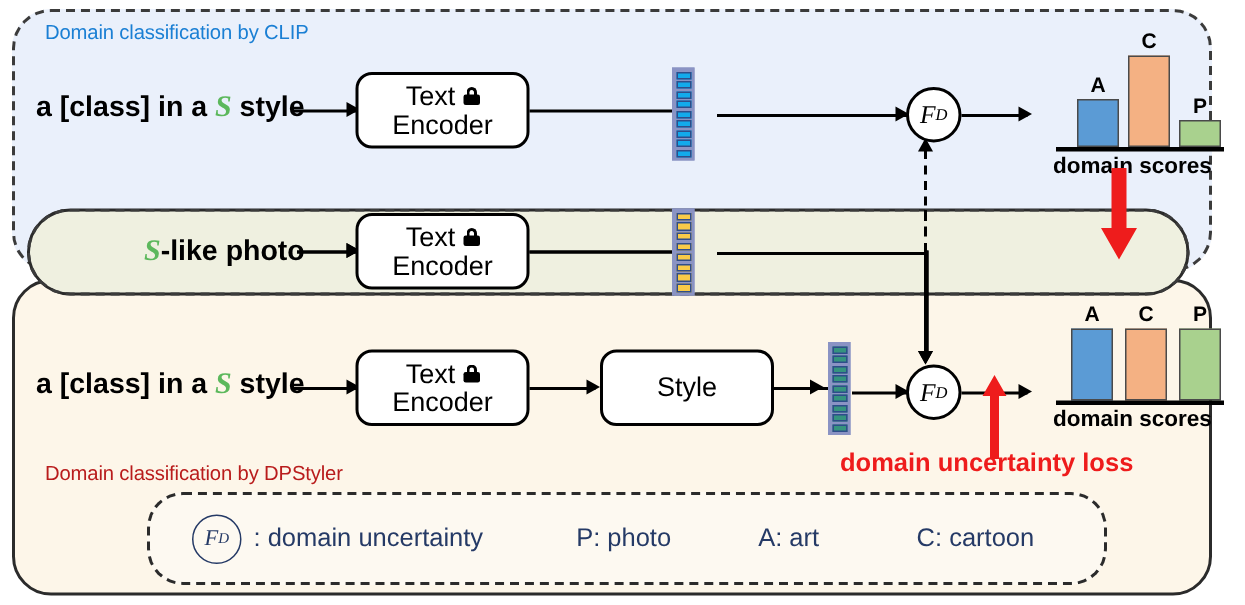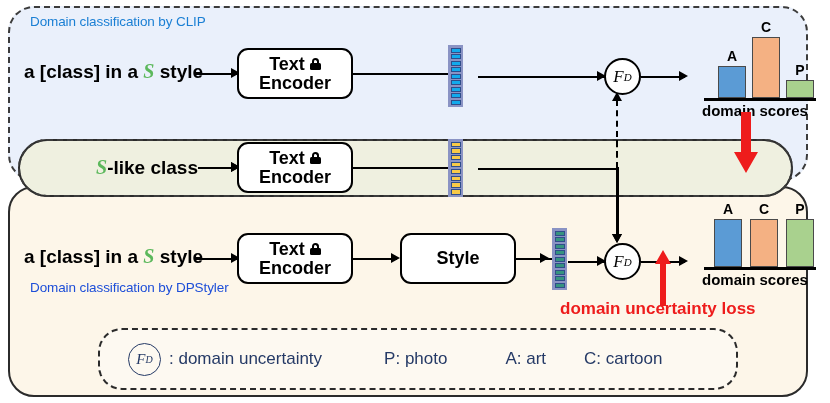--- a/index.html
+++ b/index.html
@@ -35,41 +35,41 @@
     z-index:7;
     pointer-events:none;
     background:transparent;
   }
 
   .panel-title{
     position:absolute;font-weight:normal;font-size:13.5px;letter-spacing:-0.1px;
     z-index:9;
   }
   #title-clip{left:30px; top:14px; color:#1a7fd4;}
-  #title-dps{left:30px; top:280px; color:#1d4ed8;}
+  #title-dps{left:30px; top:308px; color:#b91c1c;}
 
   
   .prompt{
     position:absolute;font-weight:bold;font-size:19px;color:#000;
     white-space:nowrap;z-index:9;
   }
   .prompt .sv{
     font-family:"Liberation Serif",serif;font-style:italic;
     color:#5cb85c;font-weight:bold;font-size:20px;
   }
   #prompt-top{left:24px; top:60px;}
   #prompt-bottom{left:24px; top:245px;}
   #prompt-mid{left:96px; top:156px;}
 
   
   .box{
     position:absolute;box-sizing:border-box;background:#fff;
     border:2.5px solid #000;border-radius:11px;
     display:flex;flex-direction:column;align-items:center;justify-content:center;
-    font-weight:bold;font-size:18px;line-height:1.02;color:#000;z-index:9;
+    font-weight:normal;font-size:18px;line-height:1.02;color:#000;z-index:9;
   }
   .box .l1{display:flex;align-items:center;gap:5px;}
   .lock{display:inline-block;width:11px;height:12px;position:relative;}
   .lock:before{content:"";position:absolute;left:2px;top:0;width:7px;height:6px;
     border:2px solid #000;border-bottom:none;border-radius:4px 4px 0 0;box-sizing:border-box;}
   .lock:after{content:"";position:absolute;left:0;top:5px;width:11px;height:7px;background:#000;border-radius:1.5px;}
 
   #te1{left:237px; top:48px; width:116px; height:51px;}
   #te2{left:237px; top:142px; width:116px; height:51px;}
   #te3{left:237px; top:233px; width:116px; height:51px;}
@@ -136,21 +136,21 @@
   }
   #legend .row{display:flex;align-items:center;width:100%;padding-left:28px;
     font-family:"Liberation Sans",sans-serif;font-size:17px;color:#253a66;}
   .fd-small{display:inline-flex;align-items:center;justify-content:center;
     width:31px;height:31px;border-radius:50%;border:1.7px solid #253a66;
     font-family:"Liberation Serif",serif;font-style:italic;font-size:15px;color:#253a66;}
   .fd-small sub{font-size:10px;}
   #lg-fd-text{margin-left:8px;}
   #lg-p{margin-left:62px;}
   #lg-a{margin-left:58px;}
-  #lg-c{margin-left:38px;}
+  #lg-c{margin-left:65px;}
 </style>
 </head>
 <body>
 
 <div id="stage">
 
   <div class="panel" id="clip-panel"></div>
   <div class="panel" id="dps-panel"></div>
 
   <div class="panel-title" id="title-clip">Domain classification by CLIP</div>
@@ -197,21 +197,21 @@
   <div class="ln hl" style="left:198px;top:166.5px;width:40px;z-index:8;"></div>
   <div class="ah" style="left:231px;top:162px;z-index:8;"></div>
   <div class="ln hl" style="left:353px;top:166.5px;width:95px;z-index:8;"></div>
   <div class="ln hl" style="left:478px;top:167.5px;width:140px;z-index:8;"></div>
   <div class="dln" style="left:616px;top:140px;height:28px;z-index:8;"></div>
   <div class="ln vl" style="left:616px;top:167px;width:2.8px;height:71px;z-index:8;"></div>
   <div class="ah-dn" style="left:611.5px;top:234px;z-index:8;"></div>
 
   <div class="prompt" id="prompt-top"><span>a [class] in a </span><span class="sv">S</span><span> style</span></div>
 
-  <div class="prompt" id="prompt-mid"><span class="sv">S</span><span>-like class</span></div>
+  <div class="prompt" id="prompt-mid"><span class="sv">S</span><span>-like photo</span></div>
 
   <div class="prompt" id="prompt-bottom"><span>a [class] in a </span><span class="sv">S</span><span> style</span></div>
 
   <div class="box" id="te1">
     <div class="l1">
         <span>Text</span>
         <span class="lock"></span>
       </div>
     <div>Encoder</div>
   </div>

